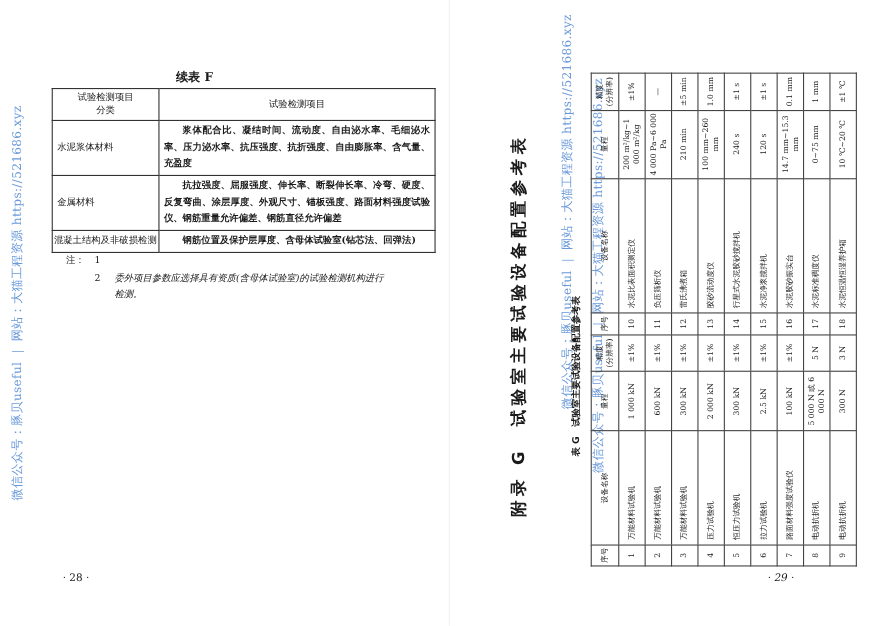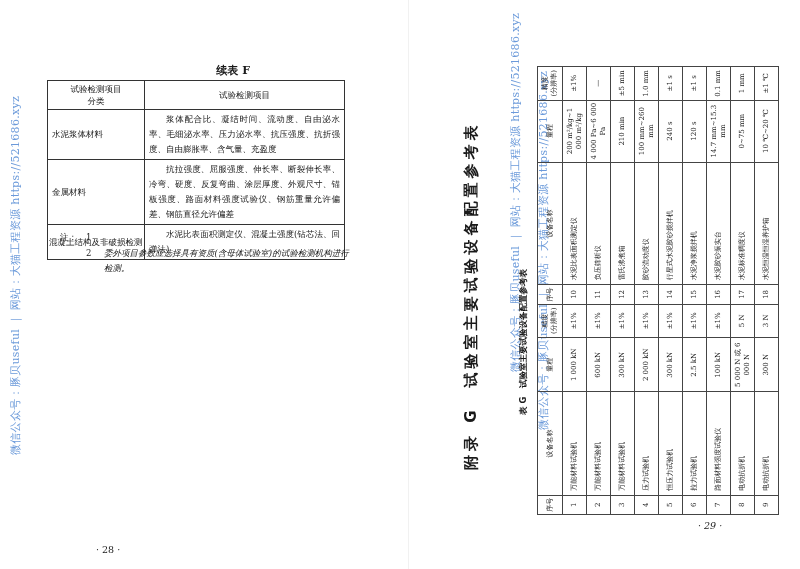--- a/index.html
+++ b/index.html
@@ -8,26 +8,26 @@
   .page { position:absolute; top:0; height:569px; }
   .page-left { left:0; width:410px; }
   .page-right { left:410px; width:390px; }
   .divider { position:absolute; left:408px; top:0; width:1px; height:569px; background:#f1f1f1; }
 
   
   .wm { position:absolute; color:#5b8fd6; font-family:"DejaVu Serif", serif; font-size:11px; white-space:nowrap;
         transform-origin:0 0; transform:rotate(-90deg); opacity:0.9; letter-spacing:0.3px; }
 
   
-  .cont-title { position:absolute; left:160px; top:63px; width:90px; text-align:right; font-size:11px; font-weight:bold; }
-  table.f { position:absolute; left:47px; top:80px; width:298px; border-collapse:collapse; font-size:8.5px;border-radius:23px; }
+  .cont-title { position:absolute; left:160px; top:63px; width:90px; text-align:left; font-size:11px; font-weight:bold; }
+  table.f { position:absolute; left:47px; top:80px; width:349px; border-collapse:collapse; font-size:8.5px;border-radius:23px; }
   table.f td, table.f th { border:1px solid #333; padding:2px 4px; line-height:15px; font-weight:normal; }
   table.f th { text-align:center; }
   table.f td.cat { text-align:left; width:88px; }
-  table.f td.items { text-align:justify; text-indent:2em; }
+  table.f td.items { text-align:justify; text-indent:2em;font-weight:bold; }
   table.f { border:1.5px solid #222; }
   .notes { position:absolute; left:60px; top:230px; width:290px; font-size:8.5px; line-height:15px; }
   .note-row { display:flex; }
   .note-lead { width:26px; flex:none; }
   .note-num { width:10px; flex:none; }
   .note-text { flex:1; }
   .pagenum { position:absolute; font-size:9.5px; }
 
   
   .rot { position:absolute; transform-origin:0 0; transform:rotate(-90deg); }
@@ -59,38 +59,38 @@
     <tr>
       <td class="cat">水泥浆体材料</td>
       <td class="items">浆体配合比、凝结时间、流动度、自由泌水率、毛细泌水率、压力泌水率、抗压强度、抗折强度、自由膨胀率、含气量、充盈度</td>
     </tr>
     <tr>
       <td class="cat">金属材料</td>
       <td class="items">抗拉强度、屈服强度、伸长率、断裂伸长率、冷弯、硬度、反复弯曲、涂层厚度、外观尺寸、锚板强度、路面材料强度试验仪、钢筋重量允许偏差、钢筋直径允许偏差</td>
     </tr>
     <tr>
       <td class="cat" style="white-space:nowrap; padding:2px 1px;">混凝土结构及非破损检测</td>
-      <td class="items">水泥比表面积测定仪、混凝土强度(钻芯法、回弹法)</td>
+      <td class="items">钢筋位置及保护层厚度、含母体试验室(钻芯法、回弹法)</td>
     </tr>
   </tbody>
     </table>
 
   <div class="notes">
     <div class="note-row">
       <span class="note-lead">注：</span>
       <span class="note-num">1</span>
     </div>
     <div class="note-row" style="margin-top:1px;">
       <span class="note-lead"></span>
       <span class="note-num">2</span>
       <span class="note-text" style="padding-left:8px;font-style:italic;">委外项目参数应选择具有资质(含母体试验室)的试验检测机构进行检测。</span>
     </div>
   </div>
 
-  <div class="pagenum" style="left:57px; top:544px;margin-left:39px;">· 28 ·</div>
+  <div class="pagenum" style="left:57px; top:520px;">· 28 ·</div>
 </div>
 
 <div class="divider"></div>
 
 <div class="page page-right">
   <div class="wm" style="left:98px; top:372px;">微信公众号：豚贝useful ｜ 网站：大猫工程资源 https://521686.xyz</div>
   <div class="wm" style="left:126px; top:430px;">微信公众号：豚贝useful ｜ 网站：大猫工程资源 https://521686.xyz</div>
 
   <div class="rot appendix-title" style="left:52px; top:470px; width:380px;">附录 G　试验室主要试验设备配置参考表</div>
 

